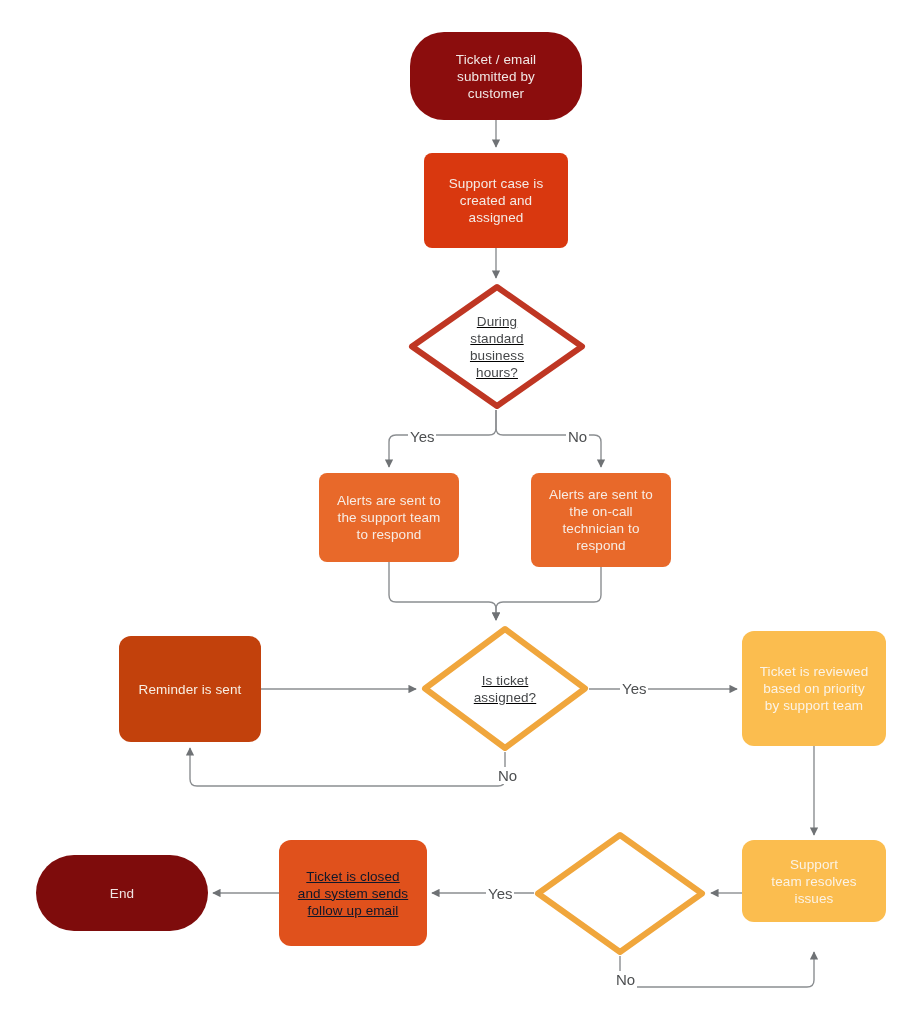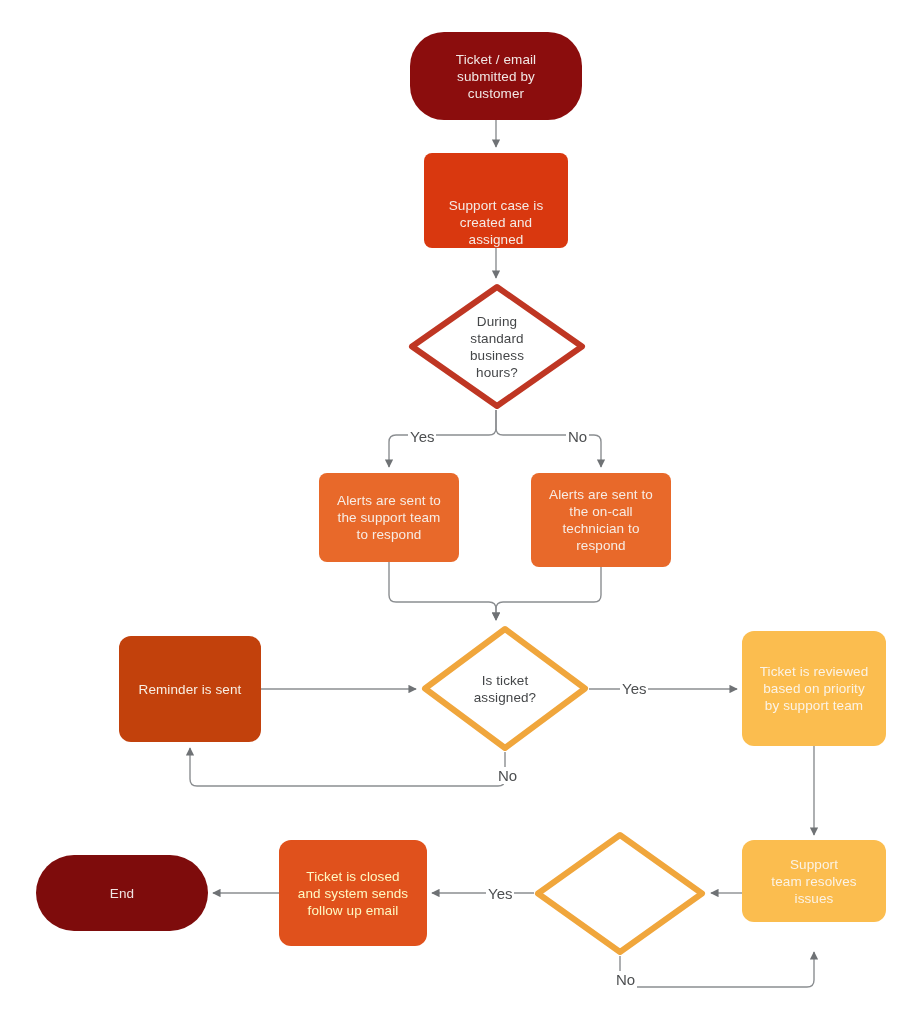--- a/index.html
+++ b/index.html
@@ -49,20 +49,21 @@
   }
   .n-process {
     border-radius: 8px;
   }
   .n-process.soft {
     border-radius: 12px;
   }
   
   .n-decision {
     background: transparent;
+    text-decoration: underline;
   }
   .n-decision .dia {
     position: absolute;
     left: 0; top: 0;
     width: 100%;
     height: 100%;
   }
   .n-decision .label {
     position: relative;
     z-index: 3;
@@ -123,21 +124,21 @@
       <path d="M 279 893 L 213 893"></path>
     </g>
   </svg>
 
   <div class="node n-terminator start" style="left:410px; top:32px; width:172px; height:88px; background:#8b0d0d;">
     <span class="label" style="color:#f1e7e4;">Ticket / email
 submitted by
 customer</span>
   </div>
 
-  <div class="node n-process" style="left:424px; top:153px; width:144px; height:95px; background:#d9380f;align-items:flex-end;">
+  <div class="node n-process" style="left:424px; top:153px; width:144px; height:95px; background:#d9380f;">
     <span class="label" style="color:#f4ebe6;">Support case is
 created and
 assigned</span>
   </div>
 
   <div class="node n-decision" style="left:408px; top:283px; width:178px; height:127px;">
     <svg class="dia" viewBox="0 0 178 127" preserveAspectRatio="none">
       <polygon points="89,4 174,63.5 89,123 4,63.5" fill="#ffffff" stroke="#bf3623" stroke-width="6" stroke-linejoin="round"></polygon>
     </svg>
     <span class="label">During
@@ -183,21 +184,21 @@
 issues</span>
   </div>
 
   <div class="node n-decision" style="left:534px; top:831px; width:172px; height:125px;">
     <svg class="dia" viewBox="0 0 172 125" preserveAspectRatio="none">
       <polygon points="86,4 168,62.5 86,121 4,62.5" fill="#ffffff" stroke="#f0a63c" stroke-width="6" stroke-linejoin="round"></polygon>
     </svg>
   </div>
 
   <div class="node n-process soft" style="left:279px; top:840px; width:148px; height:106px; background:#e0511c;">
-    <span class="label" style="color:#fef9c3;">Ticket is closed
+    <span class="label" style="color:#0f172a;text-decoration:underline;">Ticket is closed
 and system sends
 follow up email</span>
   </div>
 
   <div class="node n-terminator" style="left:36px; top:855px; width:172px; height:76px; background:#7e0c0c;">
     <span class="label" style="color:#f0e3e2;">End</span>
   </div>
 
   <span class="edge-label" style="left:408px; top:428px;">Yes</span>
   <span class="edge-label" style="left:566px; top:428px;">No</span>

